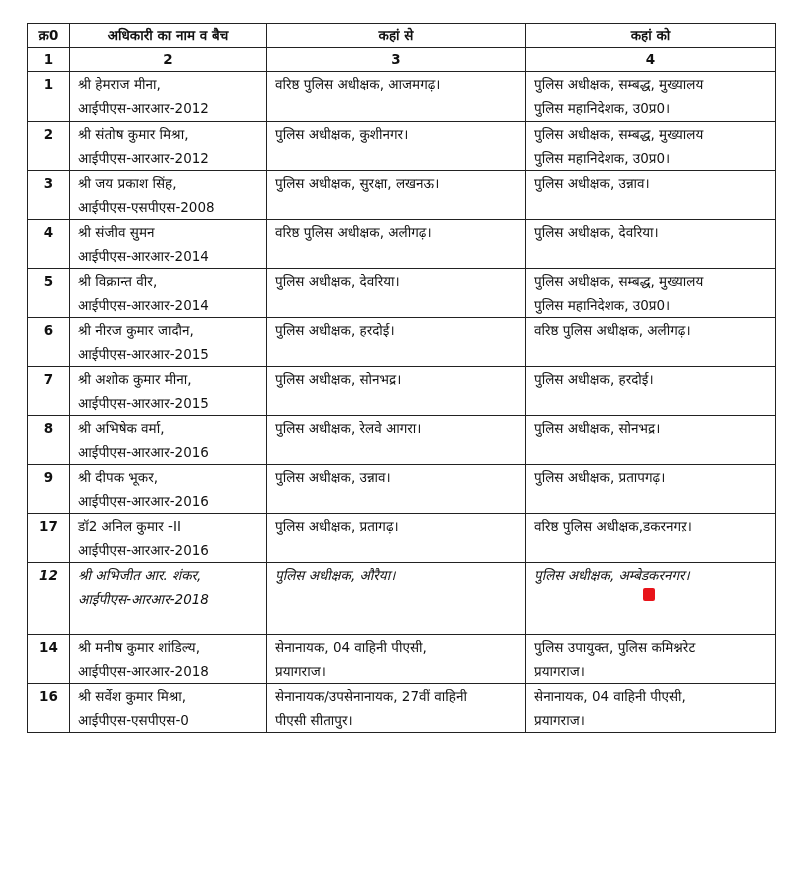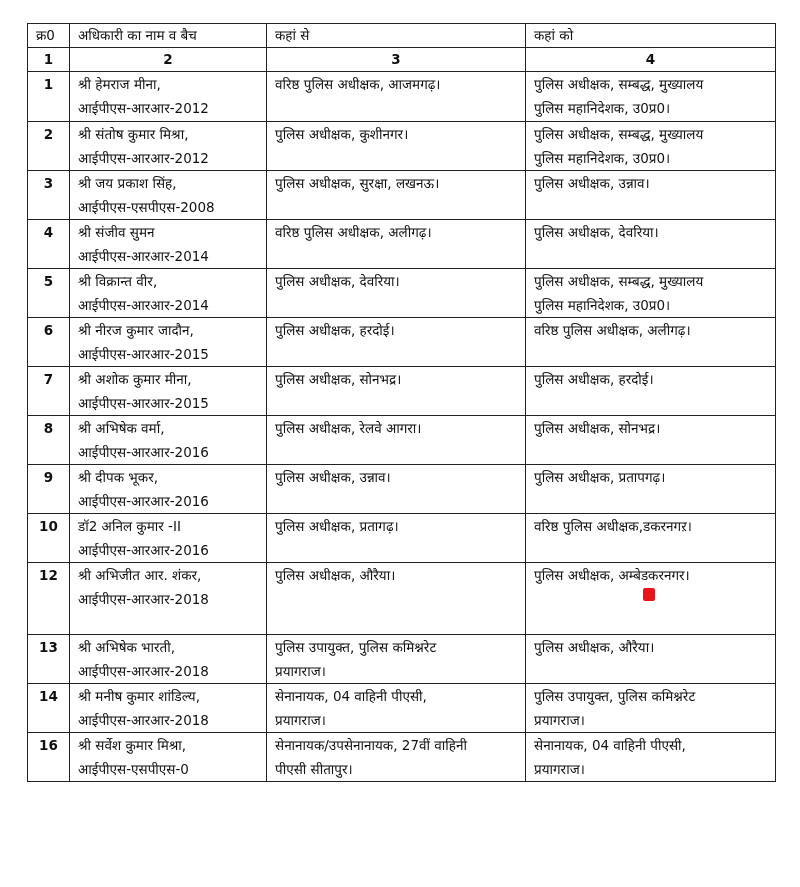--- a/index.html
+++ b/index.html
@@ -7,25 +7,25 @@
          font-family: "DejaVu Sans", "Liberation Sans", sans-serif; color: #111; }
   table.transfer {
     position: absolute; left: 27px; top: 23px;
     width: 748px; border-collapse: collapse; table-layout: fixed;
     font-size: 13.5px;
   }
   table.transfer td, table.transfer th {
     border: 1.6px solid #222; padding: 0 8px; vertical-align: top;
     line-height: 24px; overflow: hidden; white-space: nowrap;
   }
-  table.transfer th { font-weight: normal; text-align: left; height: 23px; line-height: 23px; font-size: 13.5px; }
+  table.transfer th { font-weight: bold; text-align: center; height: 23px; line-height: 23px; font-size: 13.5px; }
   table.transfer tr.num-row td { font-weight: bold; text-align: center; height: 23px; line-height: 23px; }
   td.sno { text-align: center; font-weight: bold; padding: 0; }
   tr.data-row td { height: 47px; }
-  tr.data-row.tall td { height: 71px; }
+  tr.data-row.tall td { height: 71px; font-style: italic; }
   tr.data-row.first td { height: 49px; }
   .cell-line { display: block; }
   .marker {
     position: absolute; left: 643px; top: 588px; width: 12px; height: 13px;
     background: #e8141a; border-radius: 2px;
   }
 </style>
 </head>
 <body>
 
@@ -180,21 +180,21 @@
         <td>
           <span class="cell-line">पुलिस अधीक्षक, उन्नाव।</span>
           <span class="cell-line"></span>
         </td>
         <td>
           <span class="cell-line"> पुलिस अधीक्षक, प्रतापगढ़।</span>
           <span class="cell-line"></span>
         </td>
       </tr>
       <tr class="data-row">
-        <td class="sno"><span>10</span></td>
+        <td class="sno"><span>17</span></td>
         <td>
           <span class="cell-line">डॉ2 अनिल कुमार -II</span>
           <span class="cell-line">आईपीएस-आरआर-2016</span>
         </td>
         <td>
           <span class="cell-line">पुलिस अधीक्षक, प्रतागढ़।</span>
           <span class="cell-line"></span>
         </td>
         <td>
           <span class="cell-line">वरिष्ठ पुलिस अधीक्षक,डकरनगऱ।</span>
@@ -206,35 +206,20 @@
         <td>
           <span class="cell-line">श्री अभिजीत आर. शंकर,</span>
           <span class="cell-line">आईपीएस-आरआर-2018</span>
         </td>
         <td>
           <span class="cell-line">पुलिस अधीक्षक, औरैया।</span>
           <span class="cell-line"></span>
         </td>
         <td>
           <span class="cell-line">पुलिस अधीक्षक, अम्बेडकरनगर।</span>
-          <span class="cell-line"></span>
-        </td>
-      </tr>
-      <tr class="data-row">
-        <td class="sno"><span>13</span></td>
-        <td>
-          <span class="cell-line">श्री अभिषेक भारती,</span>
-          <span class="cell-line">आईपीएस-आरआर-2018</span>
-        </td>
-        <td>
-          <span class="cell-line">पुलिस उपायुक्त, पुलिस कमिश्नरेट</span>
-          <span class="cell-line">प्रयागराज।</span>
-        </td>
-        <td>
-          <span class="cell-line">पुलिस अधीक्षक, औरैया।</span>
           <span class="cell-line"></span>
         </td>
       </tr>
       <tr class="data-row">
         <td class="sno"><span>14</span></td>
         <td>
           <span class="cell-line">श्री मनीष कुमार शांडिल्य,</span>
           <span class="cell-line">आईपीएस-आरआर-2018</span>
         </td>
         <td>

